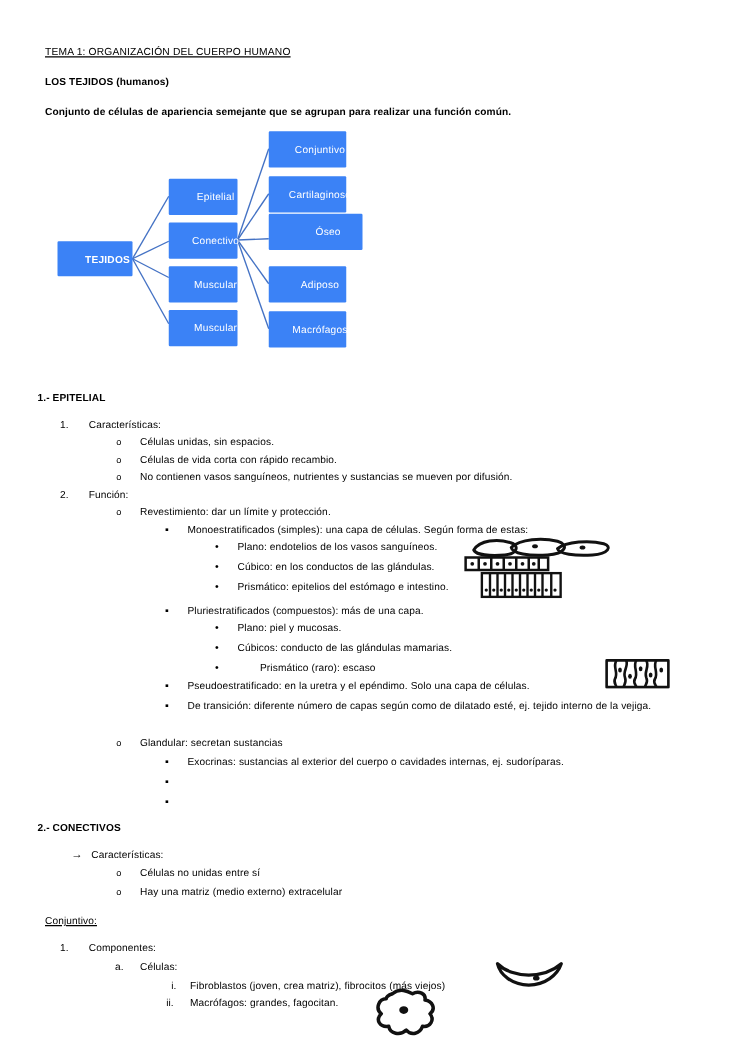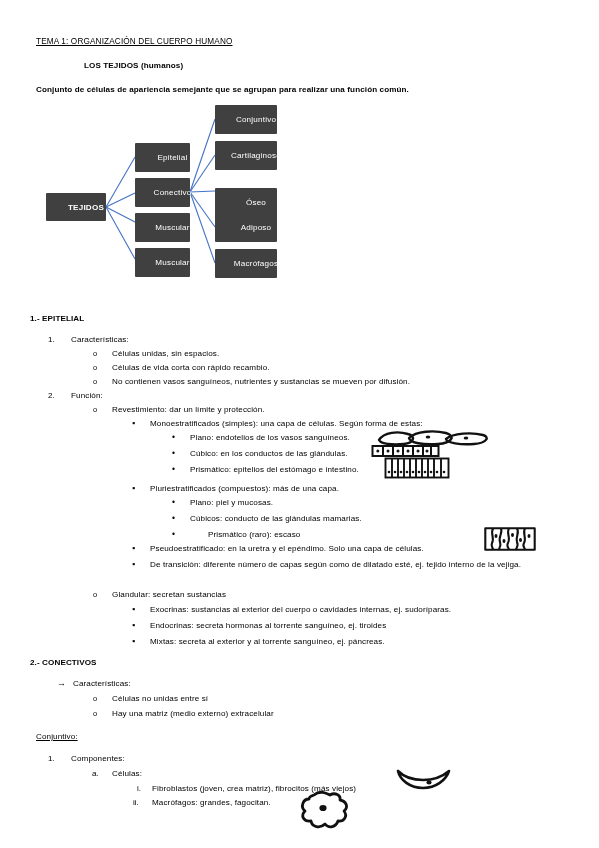--- a/index.html
+++ b/index.html
@@ -67,21 +67,21 @@
 
   
   #diagram {
     position: absolute;
     left: 0; top: 96px;
     width: 599px;
     height: 190px;
   }
   .node {
     position: absolute;
-    background: #404040;
+    background: #3b82f6;
     color: #ffffff;
     font-size: 8.1px;
     font-weight: normal;
     display: flex;
     align-items: center;
     justify-content: center;
     letter-spacing: 0.2px;
     border-radius: 1px;
     box-sizing: border-box;
     padding-left: 20px;
@@ -108,21 +108,21 @@
     width: 420px;
   }
 </style>
 </head>
 <body>
 
 <div class="page">
 
   <div class="tline title-h1" style="left:36px; top:36px;">TEMA 1: ORGANIZACIÓN DEL CUERPO HUMANO</div>
 
-  <div class="tline bold" style="left:36px; top:60px;margin-left:48px;">LOS TEJIDOS (humanos)</div>
+  <div class="tline bold" style="left:36px; top:60px;">LOS TEJIDOS (humanos)</div>
 
   <div class="tline" style="left:36px; top:84px;font-weight:bold;">Conjunto de células de apariencia semejante que se agrupan para realizar una función común.</div>
 
   <div id="diagram">
 
     <svg class="links" viewBox="0 0 599 190">
       <g stroke="#4472C4" stroke-width="1.1" fill="none">
 
         <line x1="106" y1="111" x2="135" y2="61"></line>
         <line x1="106" y1="111" x2="135" y2="97"></line>
@@ -139,21 +139,21 @@
 
     <div class="node" style="left:46px; top:97px; width:60px; height:28px; font-weight:bold;">TEJIDOS</div>
 
     <div class="node" style="left:135px; top:47px; width:55px; height:29px;">Epitelial</div>
     <div class="node" style="left:135px; top:82px; width:55px; height:29px;">Conectivo</div>
     <div class="node" style="left:135px; top:117px; width:55px; height:29px;">Muscular</div>
     <div class="node" style="left:135px; top:152px; width:55px; height:29px;">Muscular</div>
 
     <div class="node" style="left:215px; top:9px; width:62px; height:29px;">Conjuntivo</div>
     <div class="node" style="left:215px; top:45px; width:62px; height:29px;">Cartilaginoso</div>
-    <div class="node" style="left:215px; top:92px; width:62px; height:29px;">Óseo</div>
+    <div class="node" style="left:215px; top:75px; width:75px; height:29px;">Óseo</div>
     <div class="node" style="left:215px; top:117px; width:62px; height:29px;">Adiposo</div>
     <div class="node" style="left:215px; top:153px; width:62px; height:29px;">Macrófagos</div>
   </div>
 
   <div class="tline bold" style="left:30px; top:313px;">1.- EPITELIAL</div>
 
   <div class="marker" style="left:48px; top:334px;">1.</div>
   <div class="tline" style="left:71px; top:334px;">Características:</div>
 
   <div class="marker dot-hollow" style="left:93px; top:348px;"></div>
@@ -201,24 +201,22 @@
   <div class="marker sq-solid" style="left:132px; top:559px;"></div>
   <div class="tpara" style="left:150px; top:558px;">De transición: diferente número de capas según como de dilatado esté, ej. tejido interno de la vejiga.</div>
 
   <div class="marker dot-hollow" style="left:93px; top:589px;"></div>
   <div class="tline" style="left:112px; top:589px;">Glandular: secretan sustancias</div>
 
   <div class="marker sq-solid" style="left:132px; top:604px;"></div>
   <div class="tline" style="left:150px; top:604px;">Exocrinas: sustancias al exterior del cuerpo o cavidades internas, ej. sudoríparas.</div>
 
   <div class="marker sq-solid" style="left:132px; top:620px;"></div>
-  <div class="tline" style="left:150px; top:620px;">Endocrinas: secreta hormonas al torrente sanguíneo, ej. tiroides</div>
 
   <div class="marker sq-solid" style="left:132px; top:636px;"></div>
-  <div class="tline" style="left:150px; top:636px;">Mixtas: secreta al exterior y al torrente sanguíneo, ej. páncreas.</div>
 
   <div class="tline bold" style="left:30px; top:657px;">2.- CONECTIVOS</div>
 
   <div class="marker arrow" style="left:57px; top:678px;"></div>
   <div class="tline" style="left:73px; top:678px;">Características:</div>
 
   <div class="marker dot-hollow" style="left:93px; top:693px;"></div>
   <div class="tline" style="left:112px; top:693px;">Células no unidas entre sí</div>
 
   <div class="marker dot-hollow" style="left:93px; top:708px;"></div>

